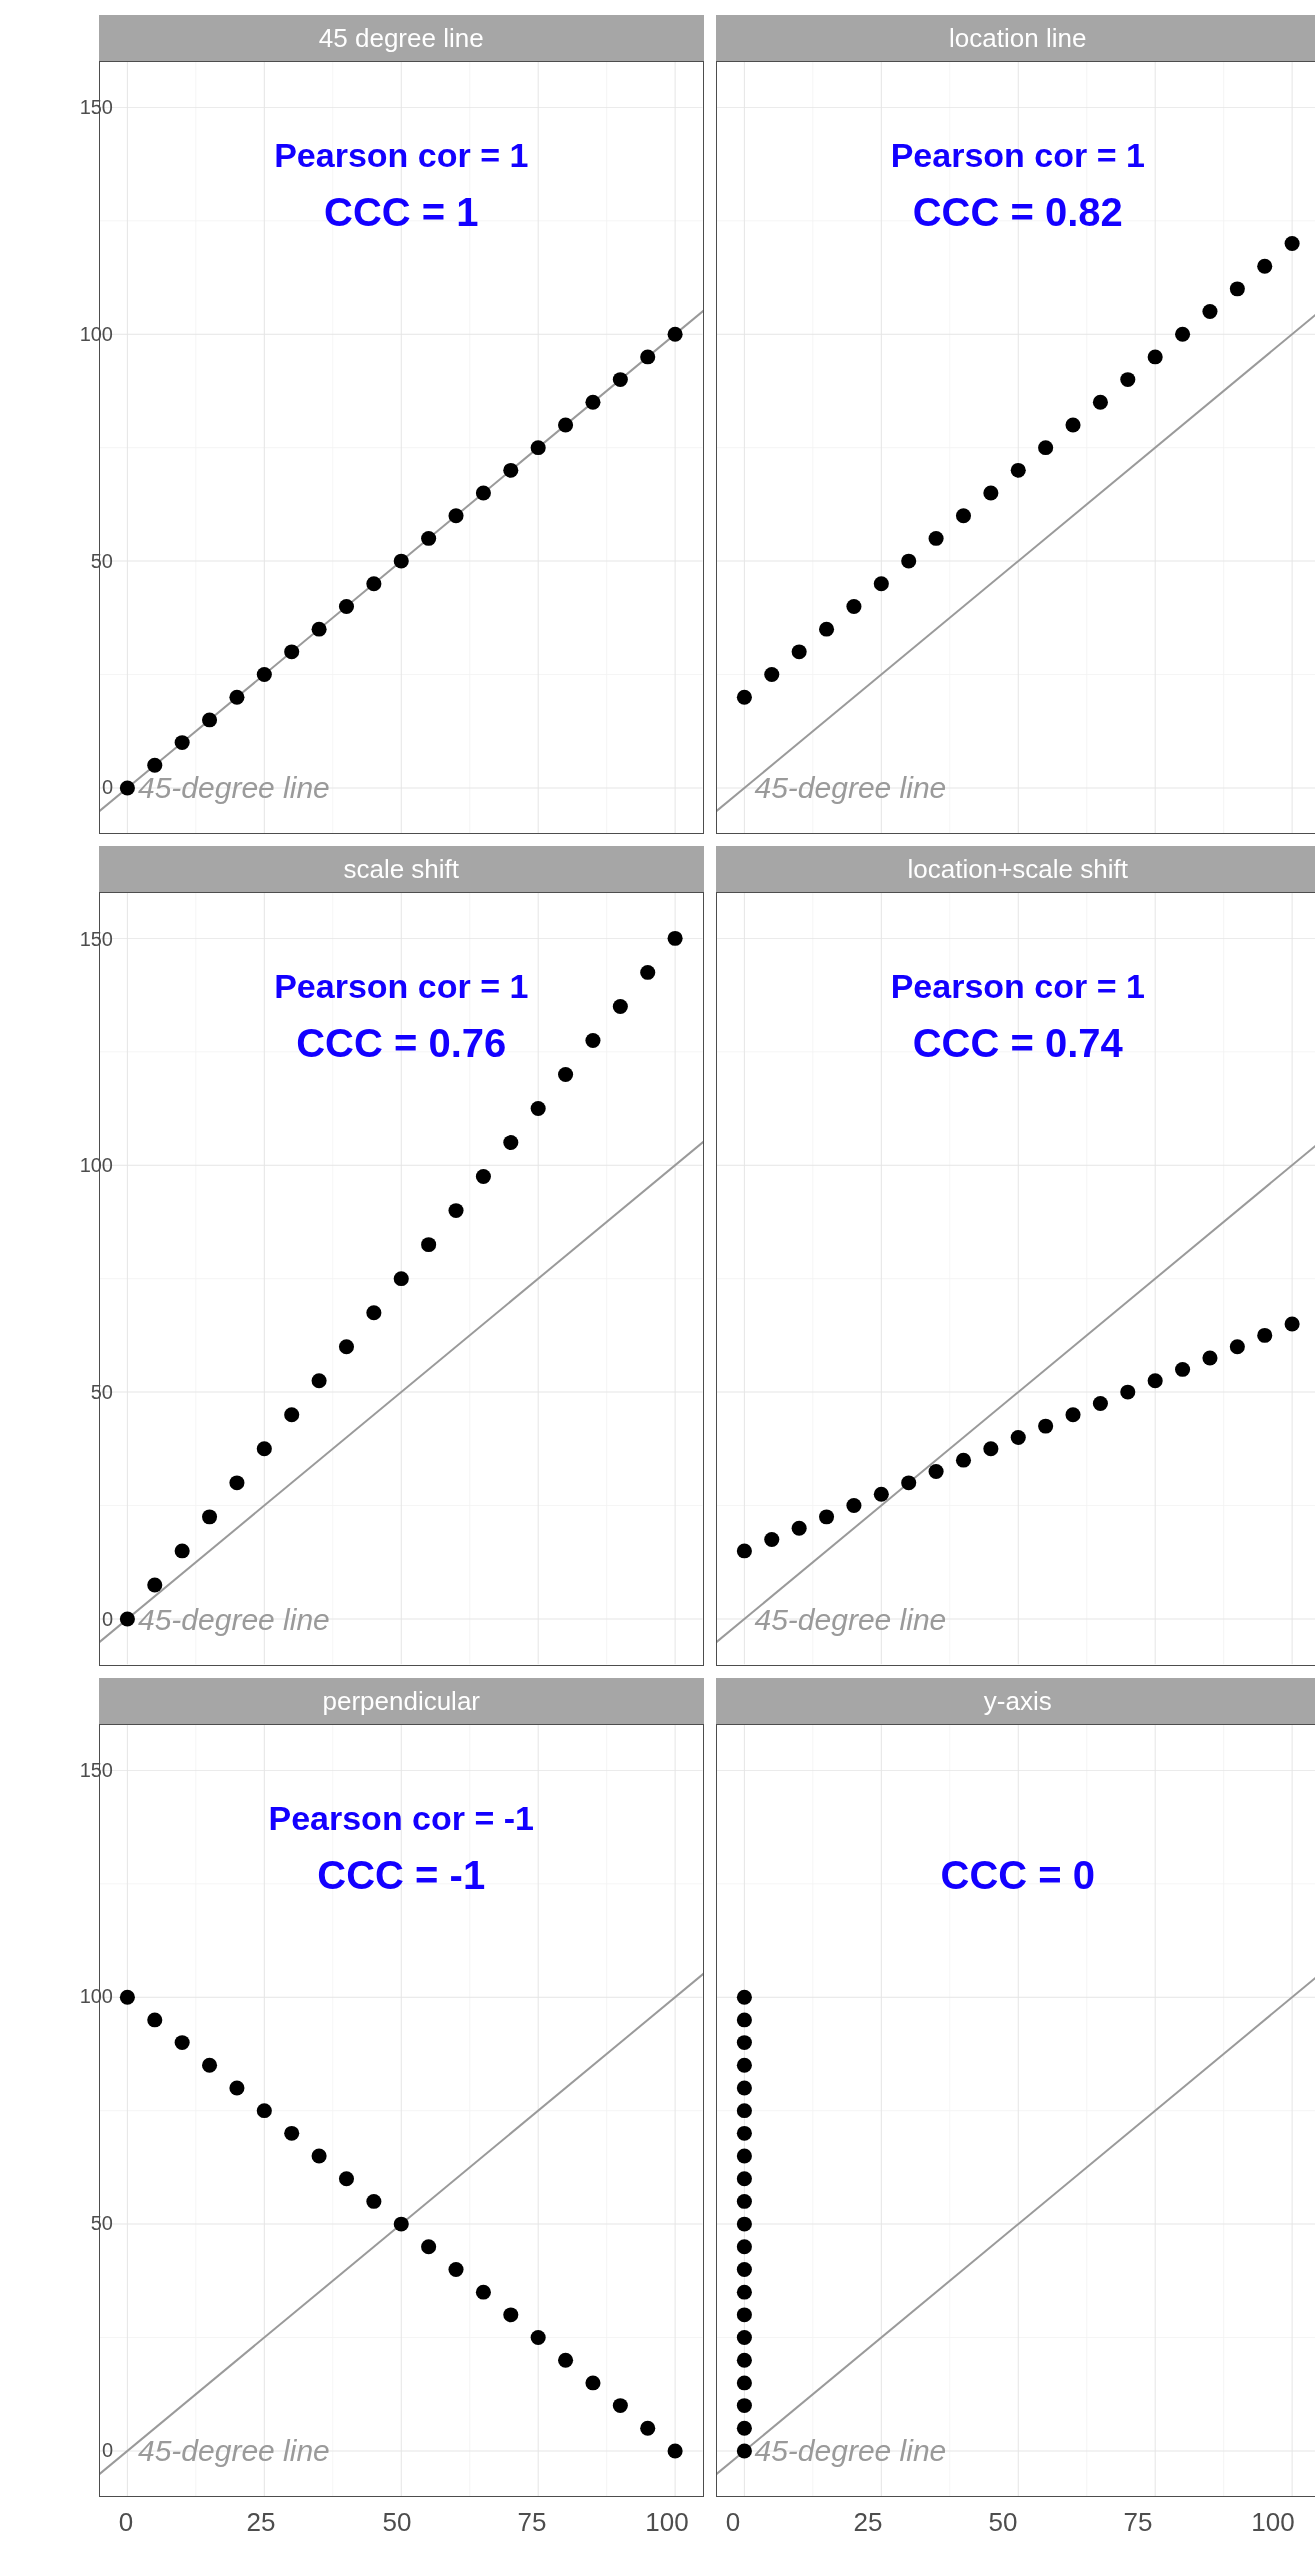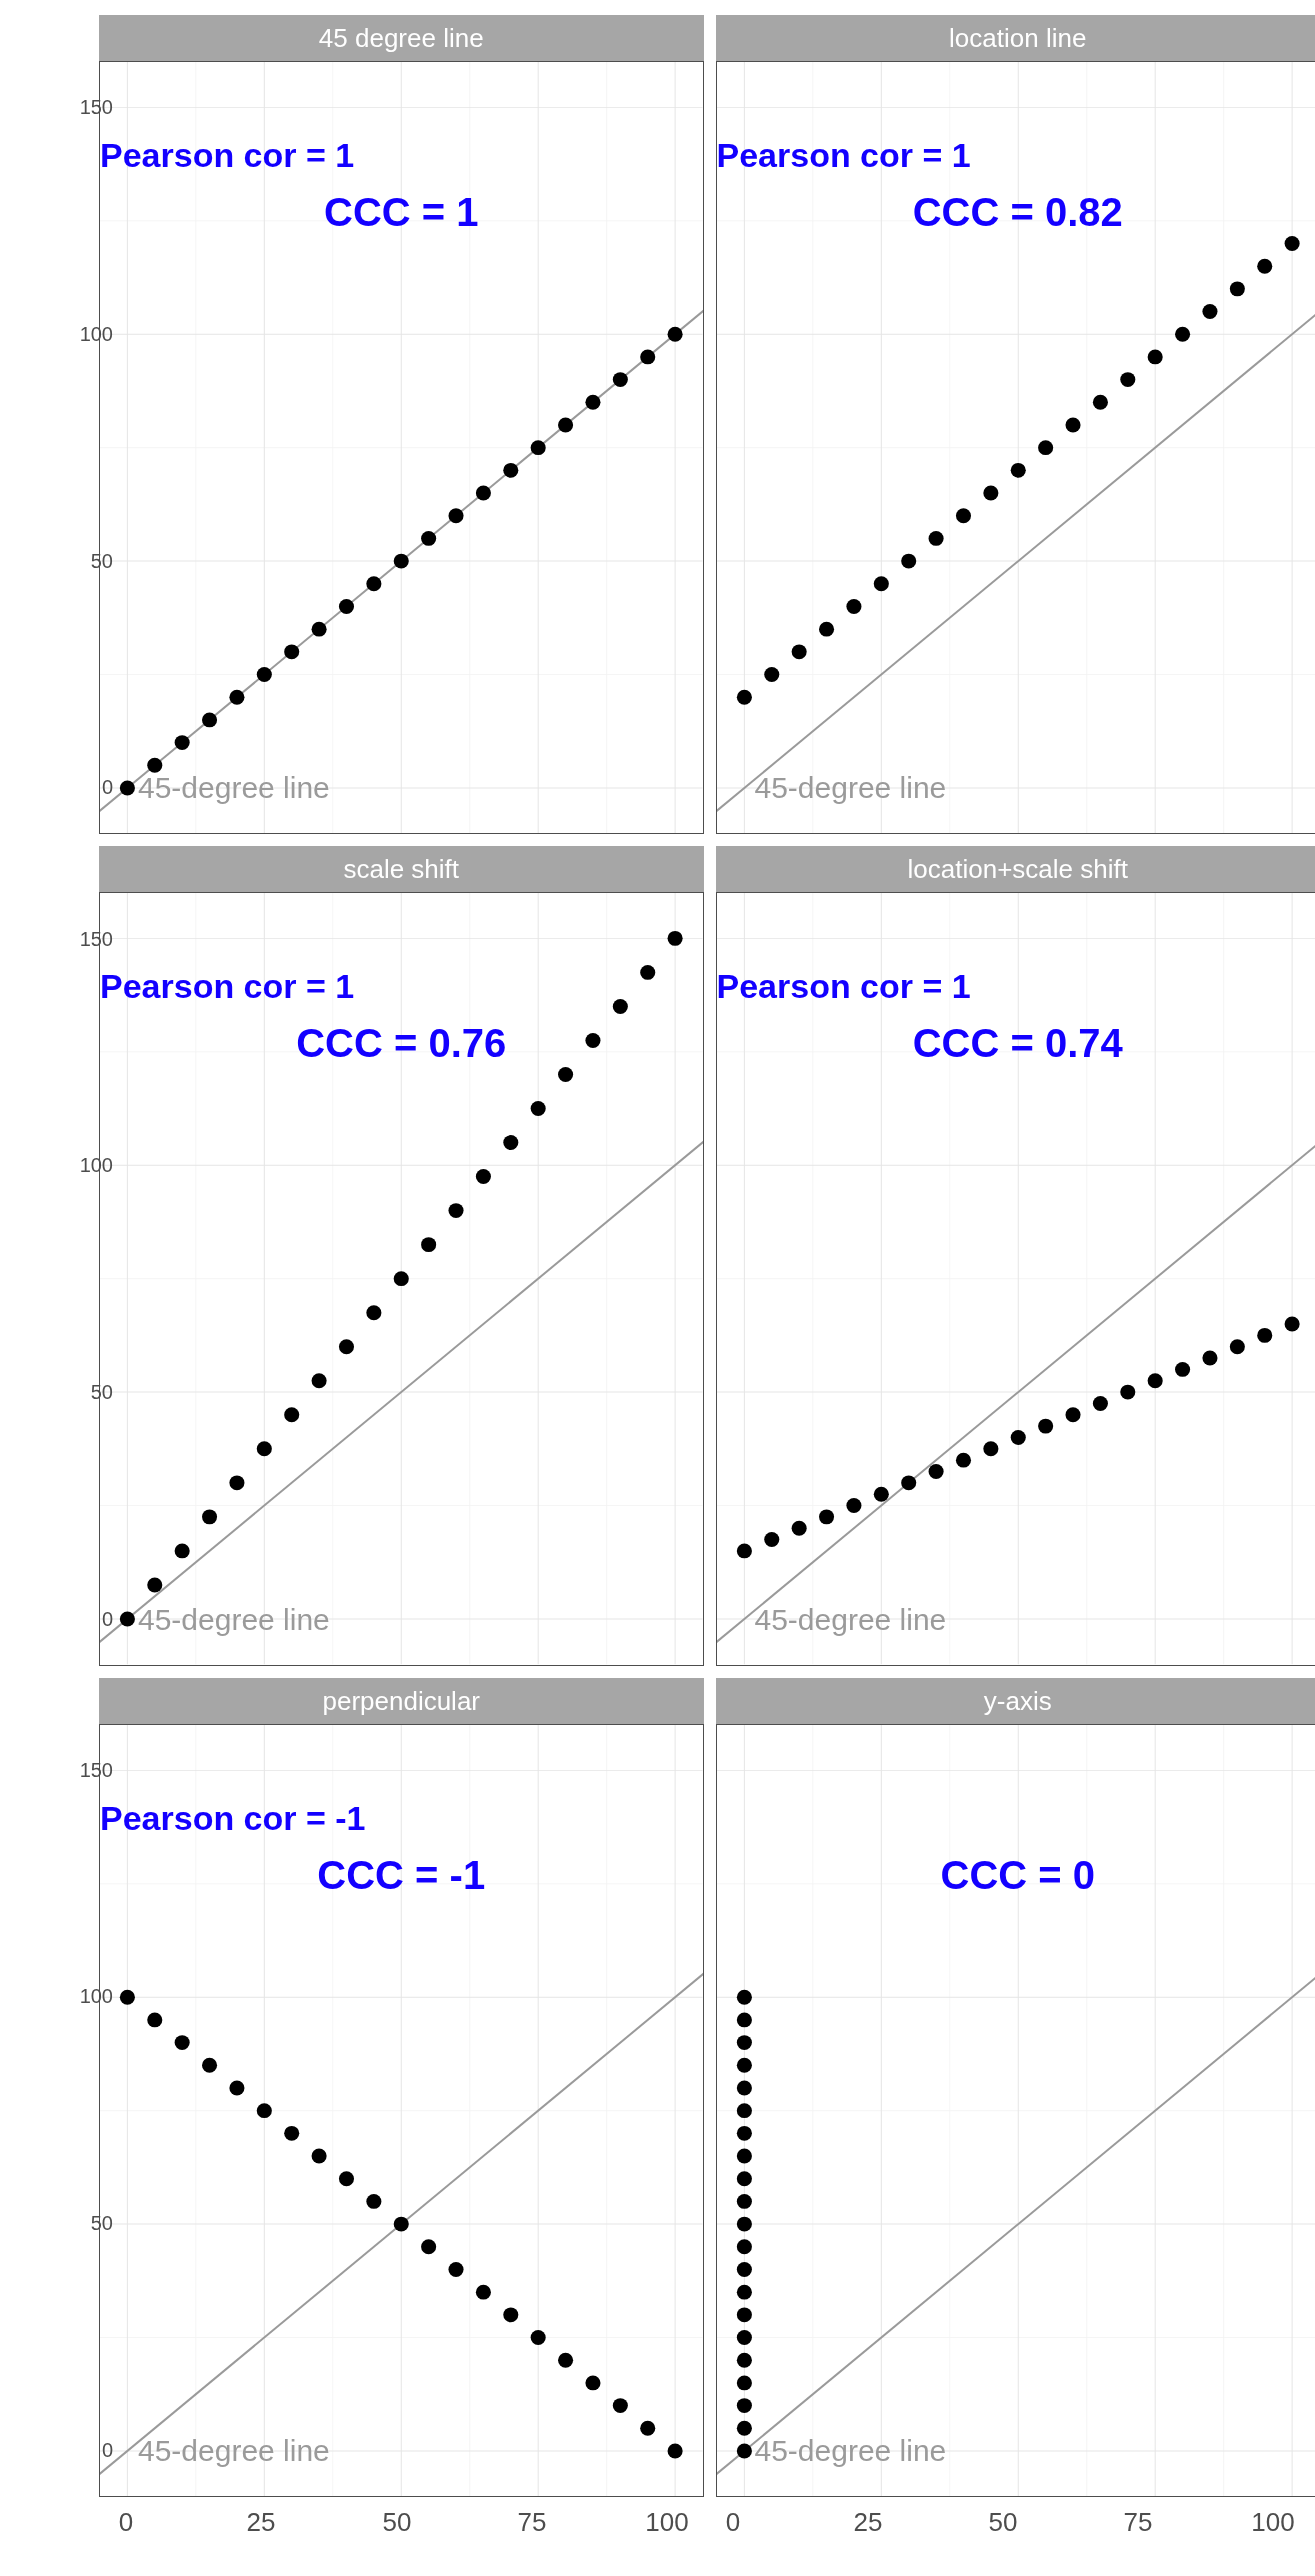--- a/index.html
+++ b/index.html
@@ -52,41 +52,42 @@
     width: 100%;
     height: 100%;
   }
   .gridline { stroke: #e5e5e5; stroke-width: 1; }
   .gridline-minor { stroke: #f2f2f2; stroke-width: 0.8; }
   .refline { stroke: #9a9a9a; stroke-width: 2; fill: none; }
   .pt { fill: #000000; }
   .ann1 {
     position: absolute;
     left: 0; right: 0;
-    text-align: left;
+    text-align: center;
     color: #1300ff;
     font-weight: 700;
     font-size: 34px;
   }
   .ann2 {
     position: absolute;
     left: 0; right: 0;
     text-align: center;
     color: #1300ff;
     font-weight: 700;
     font-size: 40px;
   }
   .reflabel {
     position: absolute;
     color: #9a9a9a;
     font-size: 30px;
     font-weight: 400;
     left: 38px;
     bottom: 28px;
     white-space: nowrap;
+    font-style: italic;
   }
   .y-tick {
     position: absolute;
     right: 10px;
     text-align: right;
     font-size: 20px;
     color: #4d4d4d;
     transform: translateY(-50%);
   }
   .x-tick {

